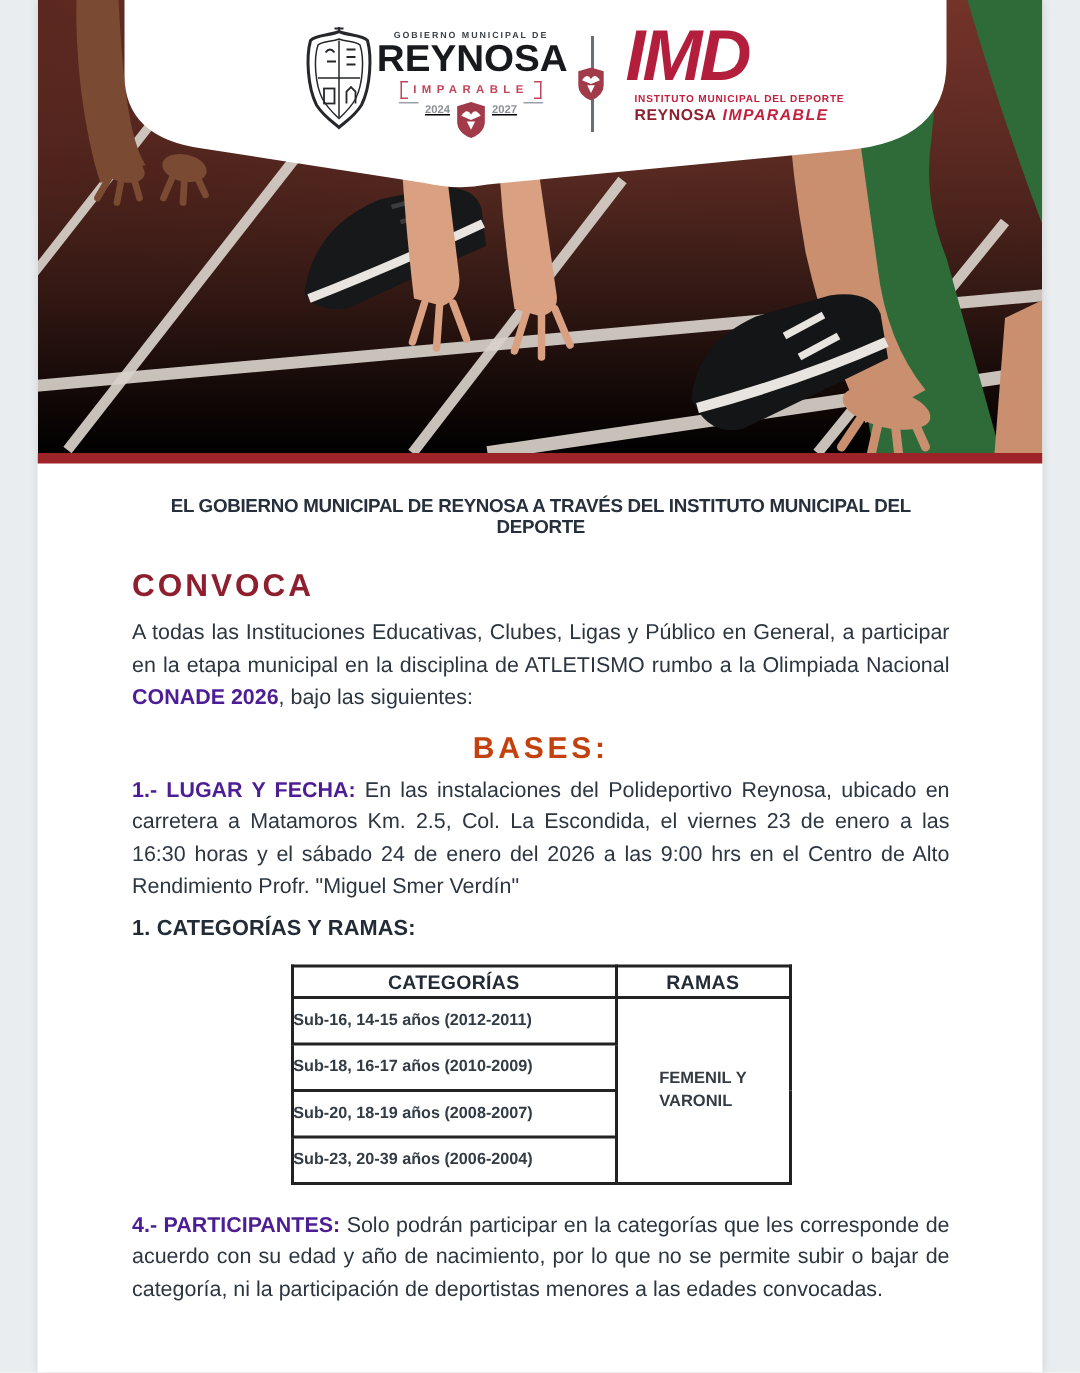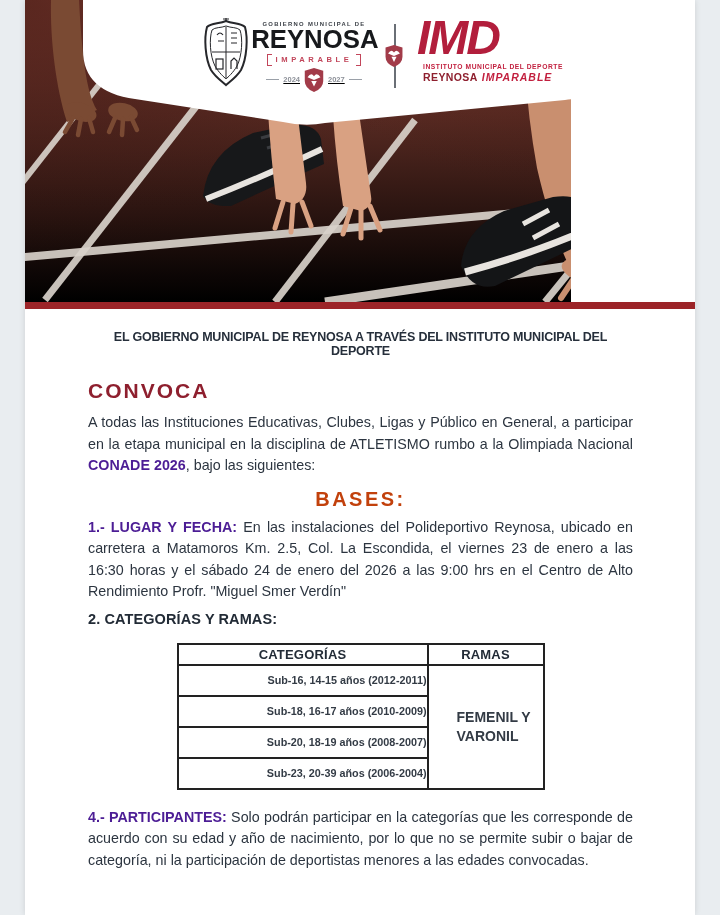--- a/index.html
+++ b/index.html
@@ -1,35 +1,35 @@
 <!DOCTYPE html>
 <html><head>
 <meta charset="utf-8">
 <style>
   * { margin:0; padding:0; box-sizing:border-box; }
   html,body { background:#E9EDF0; }
   body { width:720px; font-family:"Liberation Sans", sans-serif; }
   .page { width:670px; height:915px; margin:0 auto; background:#fff; position:relative; overflow:hidden; box-shadow:0 0 6px rgba(0,0,0,.12); }
 
   
-  .hero { position:relative; width:546px; height:302px; overflow:hidden; }
+  .hero { position:relative; width:670px; height:302px; overflow:hidden; }
   .hero svg { display:block; }
   .maroon-bar { width:670px; height:7px; }
 
   
   .logos { position:absolute; inset:0; }
   .crest { position:absolute; left:176px; top:17px; }
   .gob { position:absolute; left:228px; top:21px; width:122px; text-align:center; }
   .gob-small { font-size:5.9px; font-weight:bold; letter-spacing:1.3px; color:#3A3F46; }
   .gob-word { font-size:25px; font-weight:bold; color:#17191C; line-height:1.02; letter-spacing:0; transform:scaleX(1.03); }
   .gob-tag { display:flex; align-items:center; justify-content:center; gap:3px; margin-top:1px; }
   .brk { width:5px; height:12px; border:1.6px solid #C2455A; }
   .brk-l { border-right:none; } .brk-r { border-left:none; }
   .gob-tag-txt { font-size:7.6px; font-weight:bold; letter-spacing:3.6px; color:#C2455A; padding:0 1px; }
-  .gob-years { display:flex; align-items:center; justify-content:center; gap:4px; margin-top:2px;text-decoration:underline; }
+  .gob-years { display:flex; justify-content:center; gap:4px; margin-top:2px;text-decoration:underline; }
   .dash { width:13px; height:1.6px; background:#9AA0A8; }
   .year { font-size:7.5px; font-weight:bold; color:#8B8F97; }
   .logo-divider { position:absolute; left:369px; top:24px; width:1.6px; height:64px; background:#6A6F76; }
   .mini-shield { position:absolute; left:359px; top:45px; }
   .imd { position:absolute; left:392px; top:14px; }
   .imd-acronym { font-size:48px; font-weight:bold; font-style:italic; color:#B21E3C; letter-spacing:-2px; line-height:1; }
   .imd-sub { font-size:6.7px; font-weight:bold; letter-spacing:.55px; color:#C2203F; margin:1px 0 0 6px; }
   .imd-brand { display:flex; gap:4px; margin:1px 0 0 6px; align-items:baseline; }
   .imd-brand-name { font-size:10.5px; font-weight:bold; letter-spacing:.4px; color:#8E1F2E; }
   .imd-brand-tag  { font-size:10.5px; font-weight:bold; font-style:italic; letter-spacing:1px; color:#C2203F; }
@@ -42,23 +42,23 @@
   .bases { margin-top:12px; text-align:center; font-size:20px; line-height:20px; letter-spacing:2.5px; font-weight:bold; color:#c2410c; }
   .para { font-size:14.3px; line-height:21.5px; text-align:justify; }
   .p1 { margin-top:8px; } .p2 { margin-top:4px; } .p4 { margin-top:17px; }
   .para b, .lead b { color:#4c1d95; }
   .h3 { margin-top:8px; font-size:14.5px; font-weight:bold; color:#222B36; letter-spacing:.1px; }
 
   .table-wrap { margin-top:16px; }
   table { border-collapse:collapse; margin:0 auto; }
   th, td { border:2px solid #222; }
   th { height:21px; font-size:13px; font-weight:bold; color:#222B36; letter-spacing:.2px; padding:1px 4px; }
-  td.cat { width:250px; height:31px; text-align:right; font-size:10.8px; font-weight:bold; color:#333B45; }
+  td.cat { width:216px; height:31px; text-align:left; font-size:10.8px; font-weight:bold; color:#333B45; }
   th.col-ramas { width:116px; }
-  td.ramas { width:116px; vertical-align:middle; font-size:14px; font-weight:bold; color:#333B45;
+  td.ramas { width:116px; vertical-align:middle; font-size:11px; font-weight:bold; color:#333B45;
              line-height:1.35; white-space:pre-line; text-align:left; padding-left:28px; }
 </style>
 </head>
 <body>
 
 <div class="page">
 
   <div class="hero">
     <svg width="670" height="302" viewBox="0 0 670 302">
       <defs>
@@ -203,21 +203,21 @@
 
     <div class="convoca">CONVOCA</div>
 
     <p class="lead"><span>A todas las Instituciones Educativas, Clubes, Ligas y Público en General, a participar en la etapa municipal en la disciplina de ATLETISMO rumbo a la Olimpiada Nacional </span><b>CONADE 2026</b><span>, bajo las siguientes:</span></p>
 
     <div class="bases">BASES:</div>
 
     <p class="para p1"><b>1.- LUGAR Y FECHA:</b><span> En las instalaciones del Polideportivo Reynosa, ubicado en carretera a Matamoros Km. 2.5, Col. La Escondida, el viernes 23 de enero a las 16:30 horas y el sábado 24 de enero del 2026 a las 9:00 hrs en el Centro de Alto Rendimiento Profr. "Miguel Smer Verdín"</span></p>
 
 
-    <div class="h3">2. CATEGORÍAS Y RAMAS:</div>
+    <div class="h3">1. CATEGORÍAS Y RAMAS:</div>
 
     <div class="table-wrap">
       <table>
         <tbody>
             <tr>
           <th>CATEGORÍAS</th>
           <th class="col-ramas">RAMAS</th>
         </tr>
         <tr>
           <td class="cat">Sub-16, 14-15 años (2012-2011)</td>

